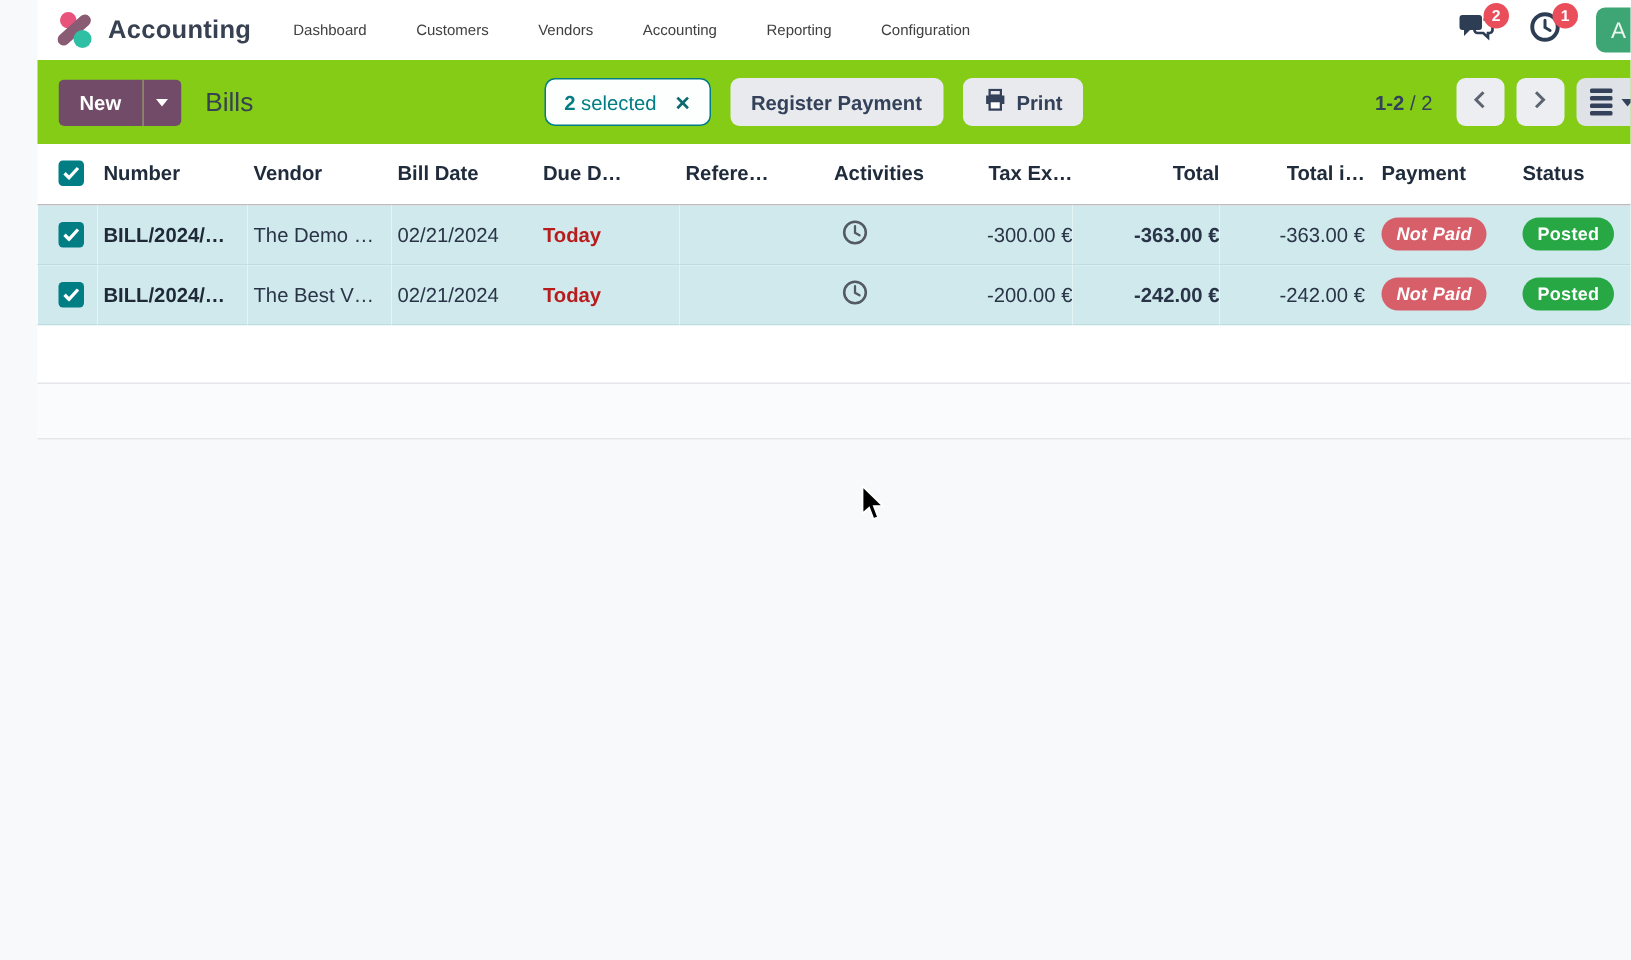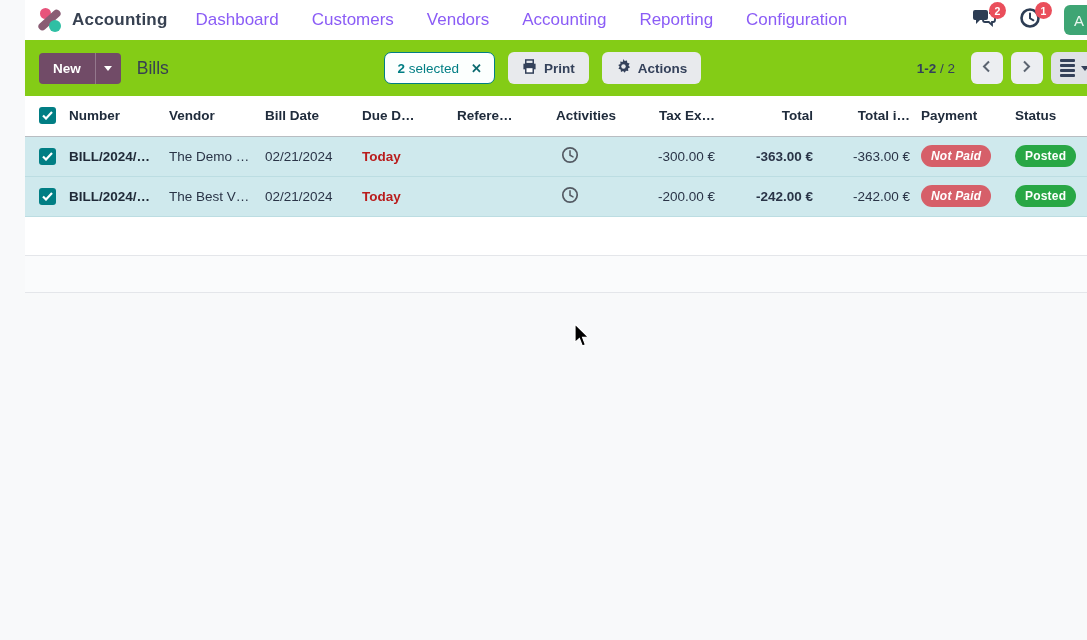--- a/index.html
+++ b/index.html
@@ -18,21 +18,21 @@
     height:40px; background:#ffffff; display:flex; align-items:center;
     padding:0 12px; position:relative; z-index:5;
   }
   .brand { display:flex; align-items:center; gap:9px; }
   .logo { width:26px; height:26px; position:relative; }
   .logo .c1 { position:absolute; width:11px; height:11px; border-radius:50%; background:#e7537b; top:1px; left:3px; }
   .logo .bar { position:absolute; width:27px; height:8px; border-radius:4px; background:#8a5c74; top:9px; left:-1px; transform:rotate(-42deg); }
   .logo .c2 { position:absolute; width:12px; height:12px; border-radius:50%; background:#2fbfa4; bottom:1px; right:2px; }
   .app-name { font-size:17px; font-weight:600; color:#374151; letter-spacing:0.2px; }
   .nav { display:flex; align-items:center; margin-left:28px; gap:33px; }
-  .nav-item { font-size:17px; color:#8b5cf6; cursor:pointer; white-space:nowrap; }
+  .nav-item { font-size:10px; color:#404040; cursor:pointer; white-space:nowrap; }
   .top-right { margin-left:auto; display:flex; align-items:center; gap:22px; padding-right:6px; }
   .icon-wrap { position:relative; width:24px; height:24px; display:flex; align-items:center; justify-content:center; cursor:pointer; }
   .badge {
     position:absolute; top:-6px; right:-10px; min-width:17px; height:17px; border-radius:9px;
     background:#ea4e5b; color:#fff; font-size:10.5px; font-weight:700;
     display:flex; align-items:center; justify-content:center; padding:0 4px;
   }
   .avatar {
     width:30px; height:30px; border-radius:6px; background:#3ea574; color:#eaf6ef;
     display:flex; align-items:center; justify-content:center; font-size:15px; font-weight:500; cursor:pointer;
@@ -166,37 +166,31 @@
     </div>
     <span class="view-title">Bills</span>
 
     <div class="selected-pill">
       <span><b>2</b> <span>selected</span></span>
       <span class="selected-x">✕</span>
     </div>
 
     <div class="cp-buttons">
       <button class="btn-flat">
+        <span>Register Payment</span>
+      </button>
+      <button class="btn-flat">
         <span>
           <svg width="15" height="15" viewBox="0 0 16 16">
             <rect x="4" y="1" width="8" height="4" fill="none" stroke="#34415a" stroke-width="1.6"></rect>
             <rect x="1.5" y="5" width="13" height="6" fill="#34415a"></rect>
             <rect x="4" y="9" width="8" height="6" fill="#fff" stroke="#34415a" stroke-width="1.6"></rect>
           </svg>
         </span>
         <span>Print</span>
-      </button>
-      <button class="btn-flat">
-        <span>
-          <svg width="15" height="15" viewBox="0 0 16 16">
-            <path d="M8 0 l1.2 2.2 2.5-.6 .3 2.5 2.5 .6 -1.2 2.3 1.7 1.9 -2.2 1.3 .3 2.5 -2.5 -.2 -1.3 2.2 -1.7-1.9 -2.3 1 -.3-2.5 -2.4-.8 1.3-2.2 -1.5-2 2.3-1.1 -.1-2.5 2.5 .4 z" fill="#34415a"></path>
-            <circle cx="8" cy="8" r="2.4" fill="#e8eaed"></circle>
-          </svg>
-        </span>
-        <span>Actions</span>
       </button>
     </div>
 
     <div class="pager">
       <span class="pager-text"><b>1-2</b><span> / </span><span>2</span></span>
       <button class="pager-btn">
         <span>
           <svg width="11" height="13" viewBox="0 0 11 13">
               <path d="M8 1.5 L3 6.5 L8 11.5" fill="none" stroke="#5b6470" stroke-width="2"></path>
             </svg>

